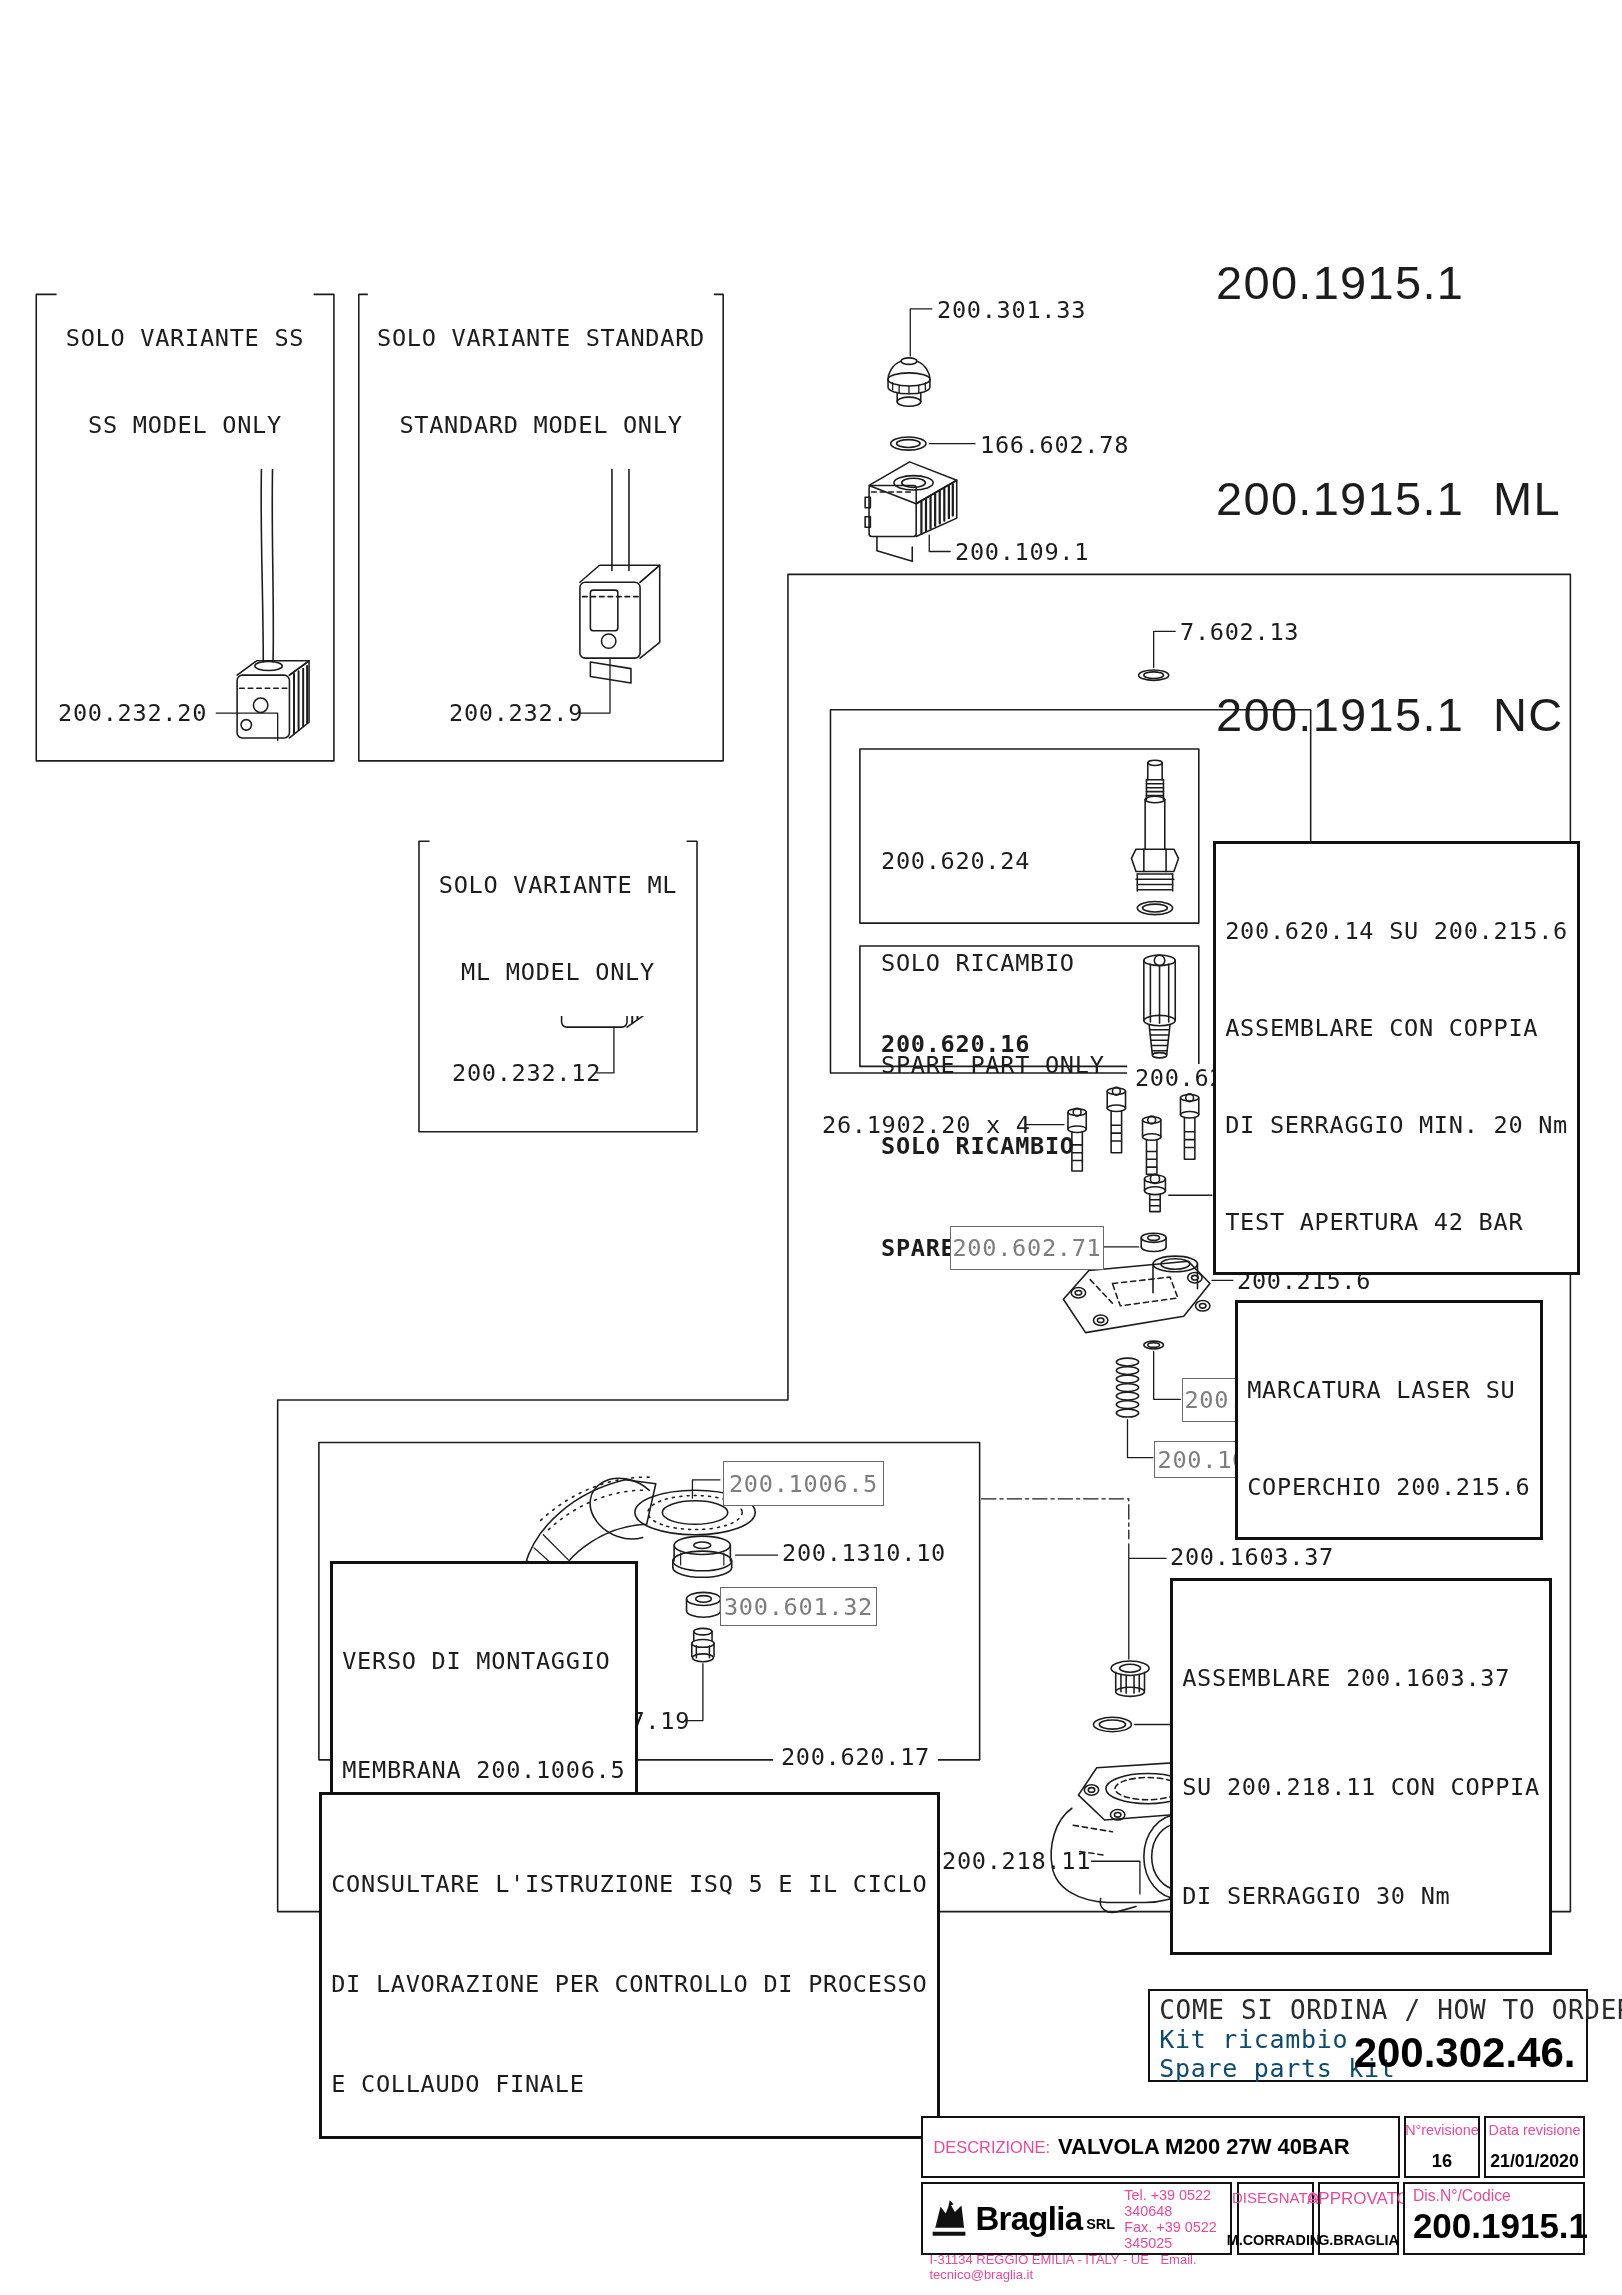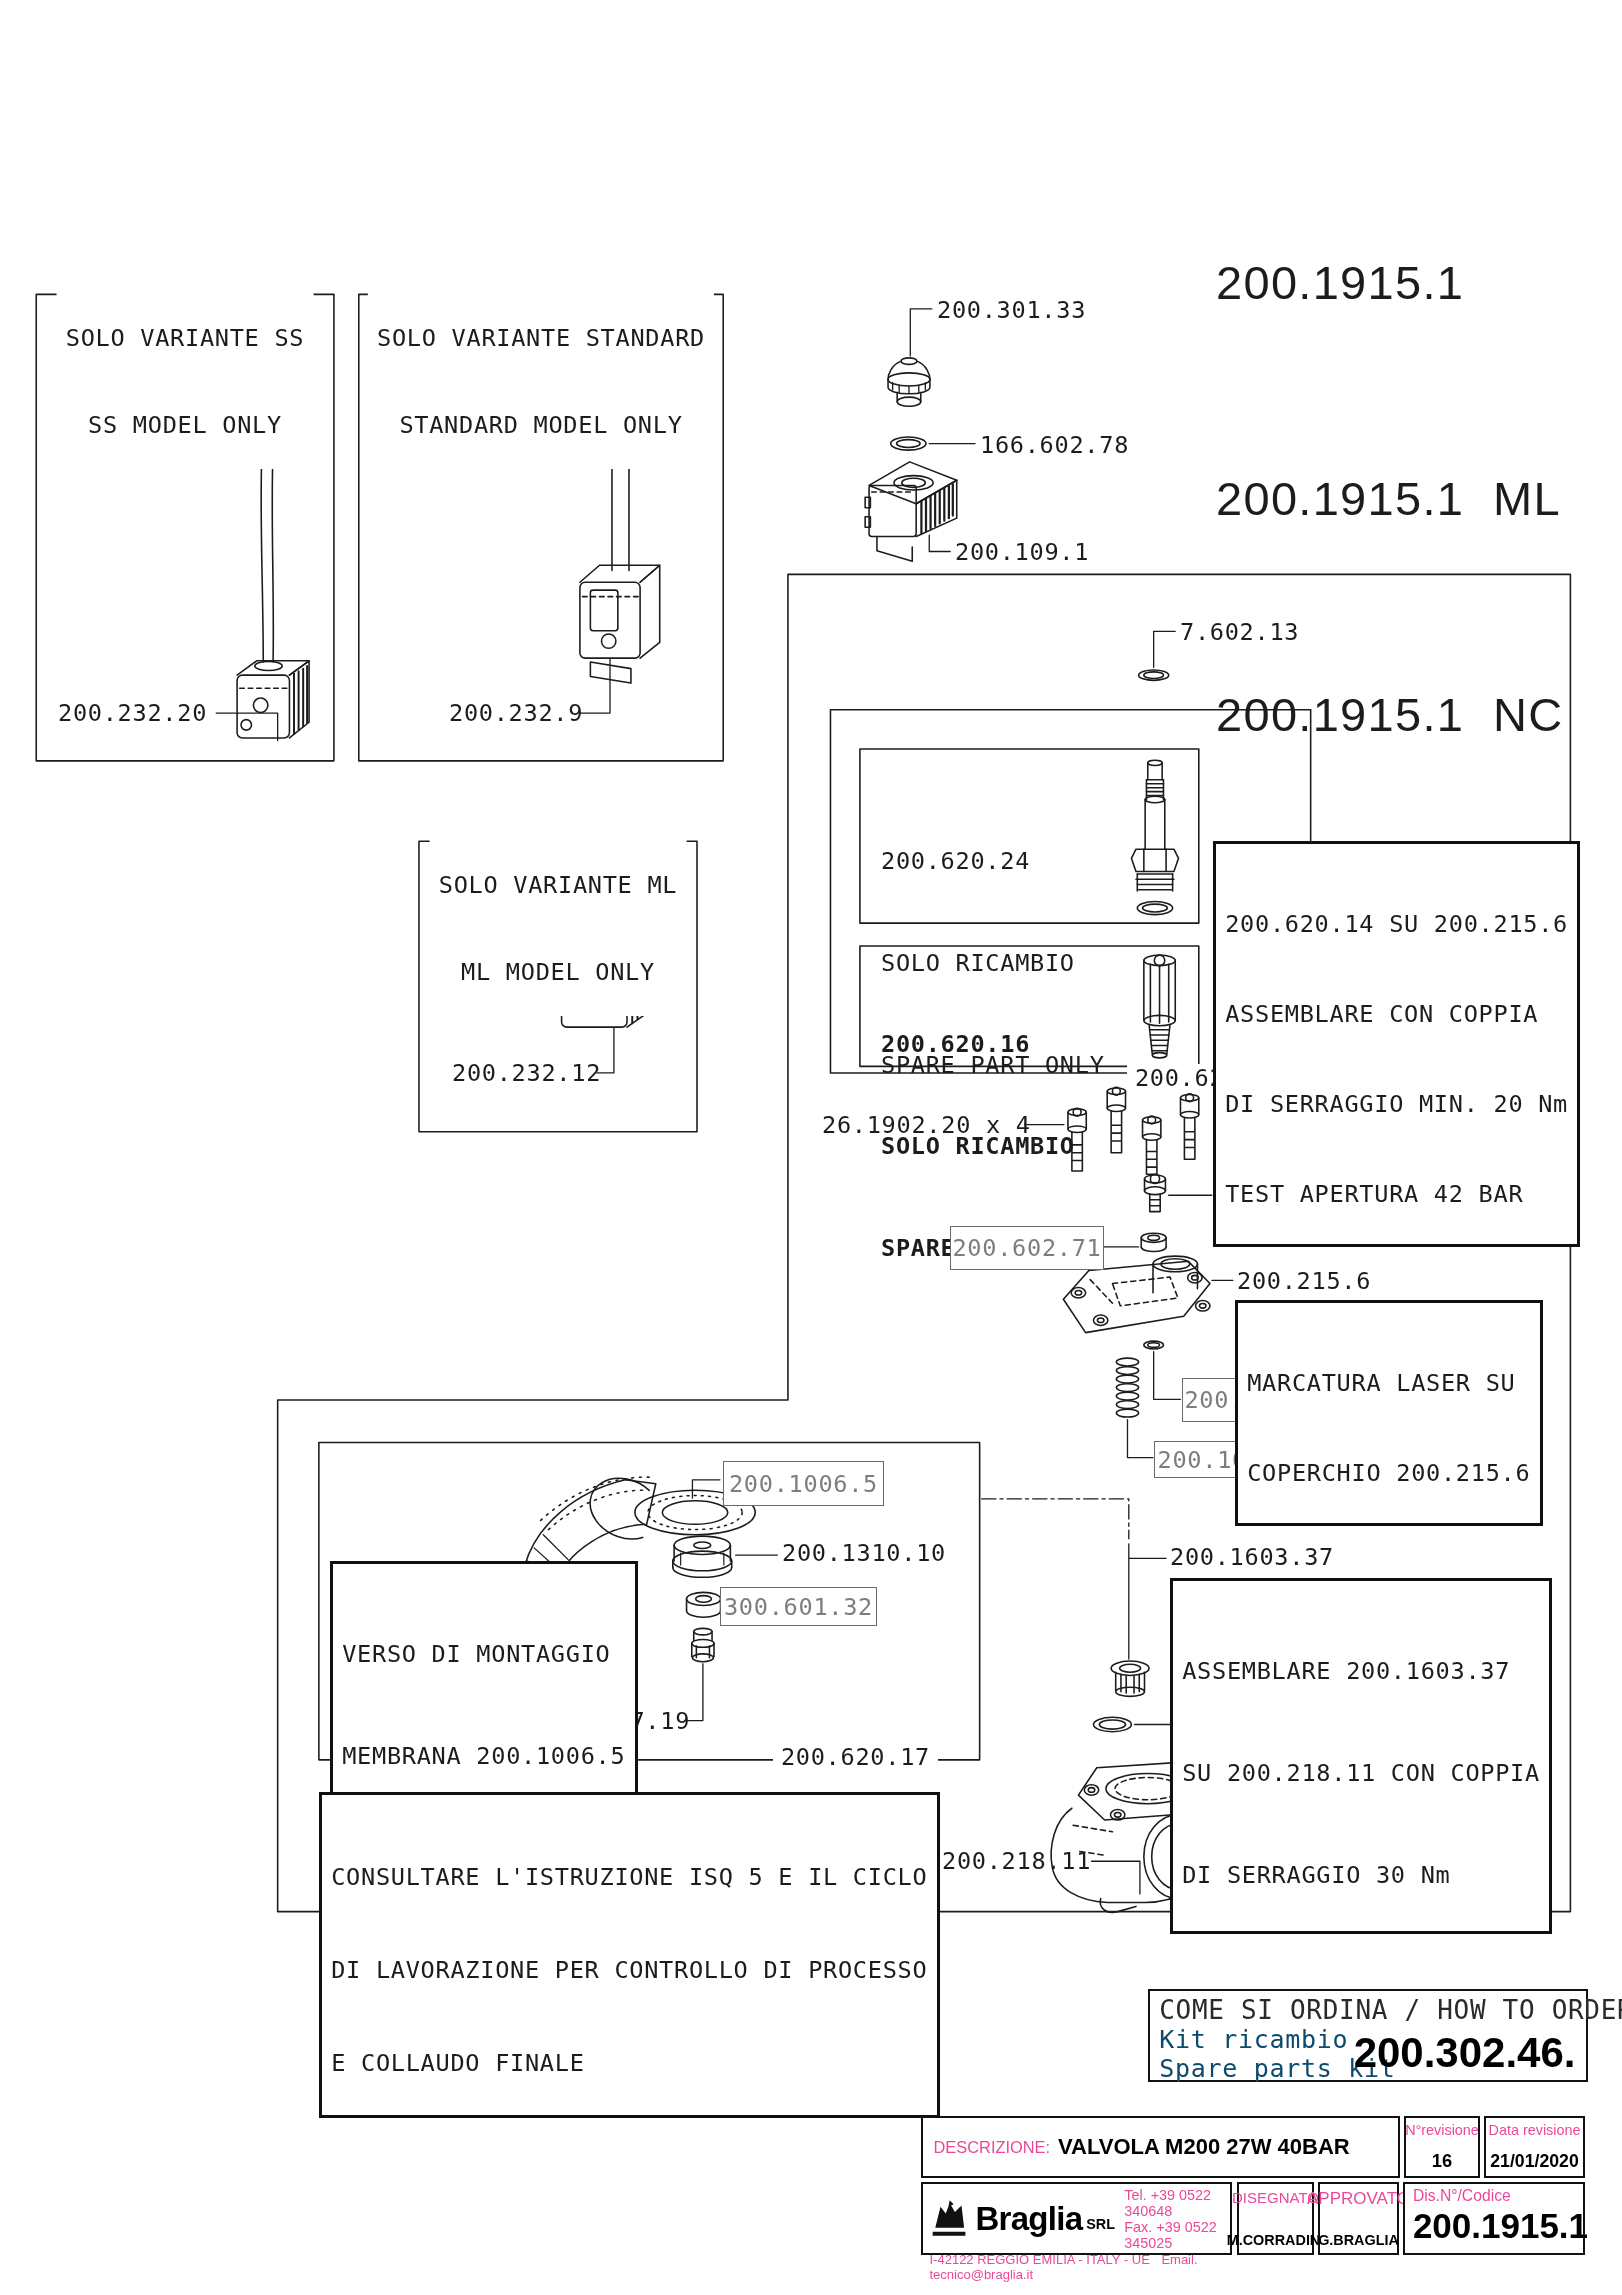--- a/index.html
+++ b/index.html
@@ -11,21 +11,21 @@
   .lbl.bg{background:#fff;padding:0 7.9px;}
   .vtitle{position:absolute;z-index:3;text-align:center;font:23.6px "DejaVu Sans Mono",monospace;
           letter-spacing:0.7px;line-height:29px;background:#fff;padding:0 9.2px;white-space:pre;
           transform:translateX(-50%);}
   .gbox{position:absolute;z-index:3;border:1.3px solid #6a6a6a;background:#fff;color:#7d7d7d;
         font:23.6px "DejaVu Sans Mono",monospace;letter-spacing:0.7px;display:flex;align-items:center;
         justify-content:center;white-space:pre;}
   .note{position:absolute;z-index:4;border:3.3px solid #101010;background:#fff;
         font:23.6px "DejaVu Sans Mono",monospace;letter-spacing:0.7px;line-height:33px;
         padding:5.2px 9.2px;white-space:pre;}
-  .note div{white-space:pre;}
+  .note div{white-space:pre;margin-top:7px;}
   .codes{position:absolute;z-index:3;left:1216px;top:103px;
          font-family:"Liberation Sans",sans-serif;font-size:47px;line-height:72px;
          letter-spacing:1.3px;white-space:pre;}
   .orderbox{position:absolute;z-index:4;left:1148px;top:1989px;width:440px;height:93px;
             border:2px solid #111;background:#fff;padding:3.9px 9.2px;box-sizing:border-box;}
   .orderbox .r1{font:26px "DejaVu Sans Mono",monospace;letter-spacing:0.7px;color:#2a2a2a;line-height:30px;white-space:pre;}
   .orderbox .r2{font:25px "DejaVu Sans Mono",monospace;letter-spacing:0.7px;color:#0c4a6e;line-height:29px;white-space:pre;}
   .orderbox .big{position:absolute;right:10.5px;bottom:2.6px;font-family:"Liberation Sans",sans-serif;
                  font-weight:bold;font-size:42px;color:#000;}
   .tb{position:absolute;z-index:4;box-sizing:border-box;border:2px solid #111;background:#fff;}
@@ -441,21 +441,21 @@
           </svg>
     </span>
     <span class="tb-bold" style="font-size:33px;letter-spacing:-0.7px;">Braglia</span>
     <span class="tb-bold" style="font-size:14.4px;margin:11.8px 0 0 3.9px;">SRL</span>
     <span style="display:inline-flex;flex-direction:column;margin-left:9.2px;">
       <span class="tb-small" style="font-size:14.4px;">Tel. +39 0522 340648</span>
       <span class="tb-small" style="font-size:14.4px;">Fax. +39 0522 345025</span>
     </span>
   </div>
   <div style="margin-top:1.3px;">
-    <span class="tb-small" style="font-size:13px;">I-42122 REGGIO EMILIA - ITALY - UE</span>
+    <span class="tb-small" style="font-size:13px;">I-31134 REGGIO EMILIA - ITALY - UE</span>
     <span class="tb-small" style="font-size:13px;margin-left:5.2px;">Email. tecnico@braglia.it</span>
   </div>
 </div>
 <div class="tb flexc" style="left:1237px;top:2182px;width:77px;height:73px;padding:5.2px 1.3px;">
   <span class="tb-small" style="font-size:15px;">DISEGNATO</span>
   <span class="tb-bold" style="font-size:14.4px;">M.CORRADINI</span>
 </div>
 <div class="tb flexc" style="left:1318px;top:2182px;width:81px;height:73px;padding:5.2px 1.3px;">
   <span class="tb-small" style="font-size:17px;">APPROVATO</span>
   <span class="tb-bold" style="font-size:14.4px;">G.BRAGLIA</span>

